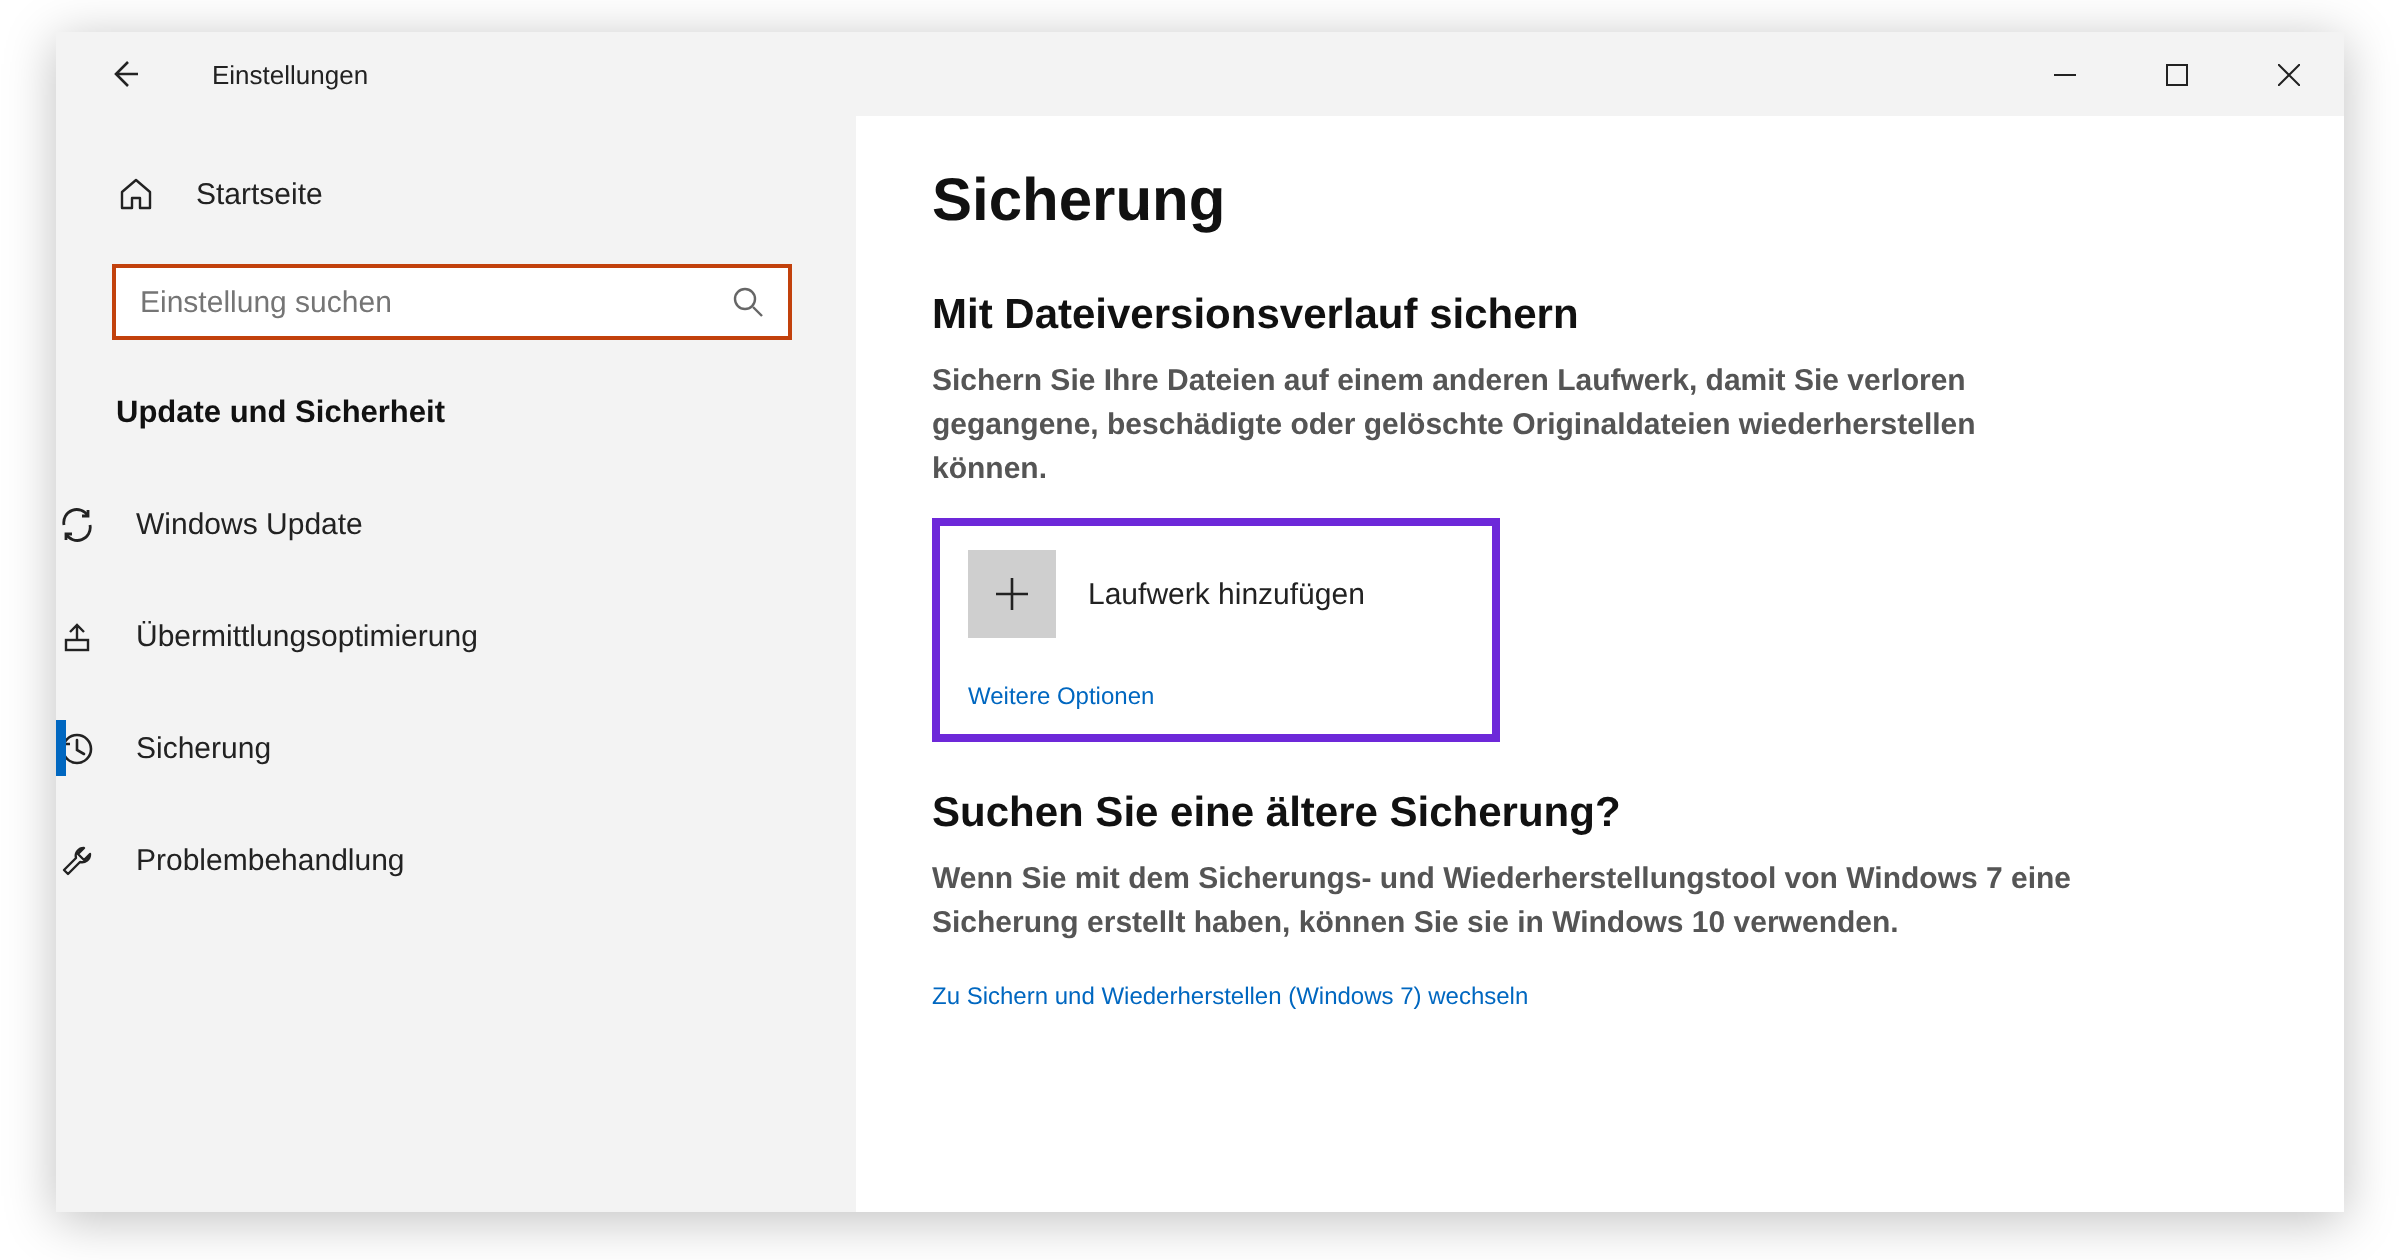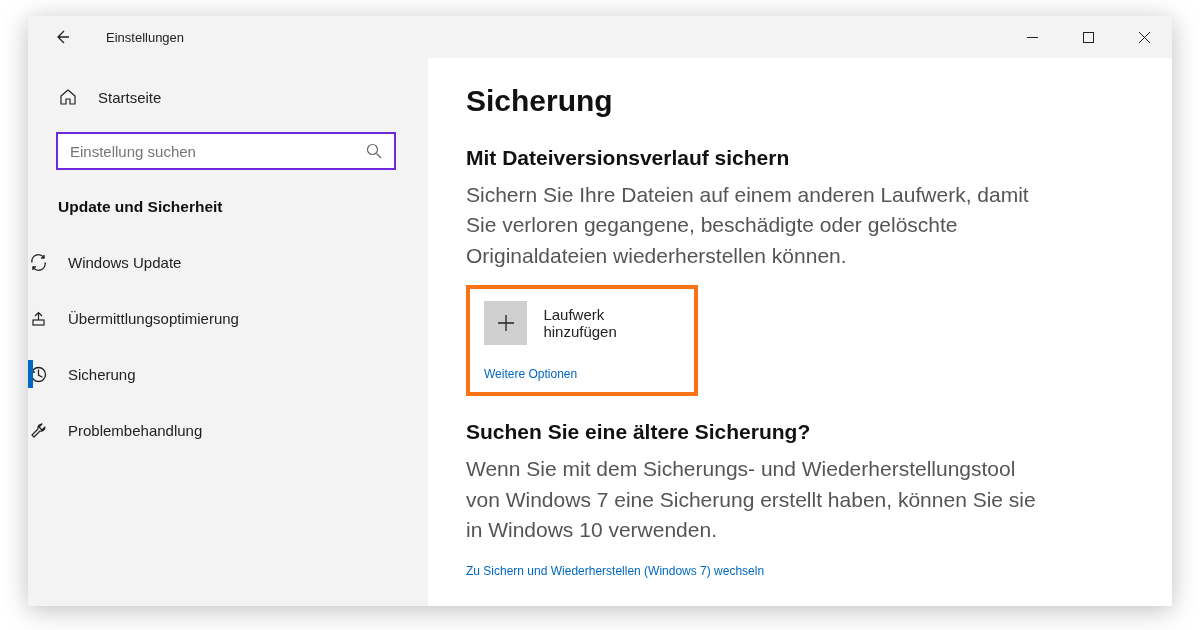--- a/index.html
+++ b/index.html
@@ -10,33 +10,33 @@
 .title { margin-left: 30px; font-size: 13px; color: #222; }
 .win-controls { position: absolute; right: 0; top: 0; height: 42px; display: flex; }
 .win-btn { width: 56px; height: 42px; display: flex; align-items: center; justify-content: center; cursor: pointer; }
 .win-btn svg { width: 11px; height: 11px; }
 .body { flex: 1; display: flex; overflow: hidden; }
 .sidebar { width: 400px; background: #f3f3f3; padding-top: 22px; display: flex; flex-direction: column; }
 .home-row { display: flex; align-items: center; padding: 8px 0 8px 30px; cursor: pointer; gap: 20px; }
 .home-row .icon { width: 20px; display: flex; justify-content: center; }
 .home-row .lbl { font-size: 15px; color: #222; }
 .search-wrap { margin: 18px 28px 0 28px; }
-.search-box { width: 340px; height: 38px; border: 2px solid #6d28d9; background: #fff; display: flex; align-items: center; padding: 0 12px; }
+.search-box { width: 340px; height: 38px; border: 2px solid #c2410c; background: #fff; display: flex; align-items: center; padding: 0 12px; }
 .search-input { flex: 1; border: none; outline: none; font-size: 15px; color: #666; background: transparent; }
 .group-title { font-size: 15.5px; font-weight: 700; color: #111; margin: 28px 0 18px 30px; }
 .nav { display: flex; flex-direction: column; }
 .nav-item { display: flex; align-items: center; height: 56px; gap: 20px; cursor: pointer; position: relative; }
 .nav-item .icon { width: 20px; display: flex; justify-content: center; }
 .nav-item .lbl { font-size: 15px; color: #222; }
 .nav-item.active::before { content: ""; position: absolute; left: 0; top: 14px; bottom: 14px; width: 5px; background: #0067c0; }
 .content { flex: 1; padding: 26px 48px 0 38px; overflow: auto; background: #fff; }
 .page-title { font-size: 30px; font-weight: 600; color: #111; margin-bottom: 28px; }
 .section-title { font-size: 21px; font-weight: 600; color: #111; margin-bottom: 10px; }
-.section-desc { font-size: 21px; color: #555; line-height: 1.45; max-width: 580px; margin-bottom: 14px; }
-.highlight-box { border: 4px solid #f97316; padding: 12px 14px 10px 14px; width: 232px; margin-bottom: 24px; }
+.section-desc { font-size: 15px; color: #555; line-height: 1.45; max-width: 580px; margin-bottom: 14px; font-weight: bold; }
+.highlight-box { border: 4px solid #6d28d9; padding: 12px 14px 10px 14px; width: 284px; margin-bottom: 24px; }
 .add-drive { display: flex; align-items: center; gap: 16px; cursor: pointer; }
 .add-tile { width: 44px; height: 44px; background: #cfcfcf; display: flex; align-items: center; justify-content: center; }
 .add-drive .lbl { font-size: 15px; color: #222; }
 .link { color: #0067c0; font-size: 12px; cursor: pointer; display: inline-block; }
 .more-link { margin-top: 22px; }
 .link2 { margin-top: 4px; }
 </style>
 </head>
 <body>
 

